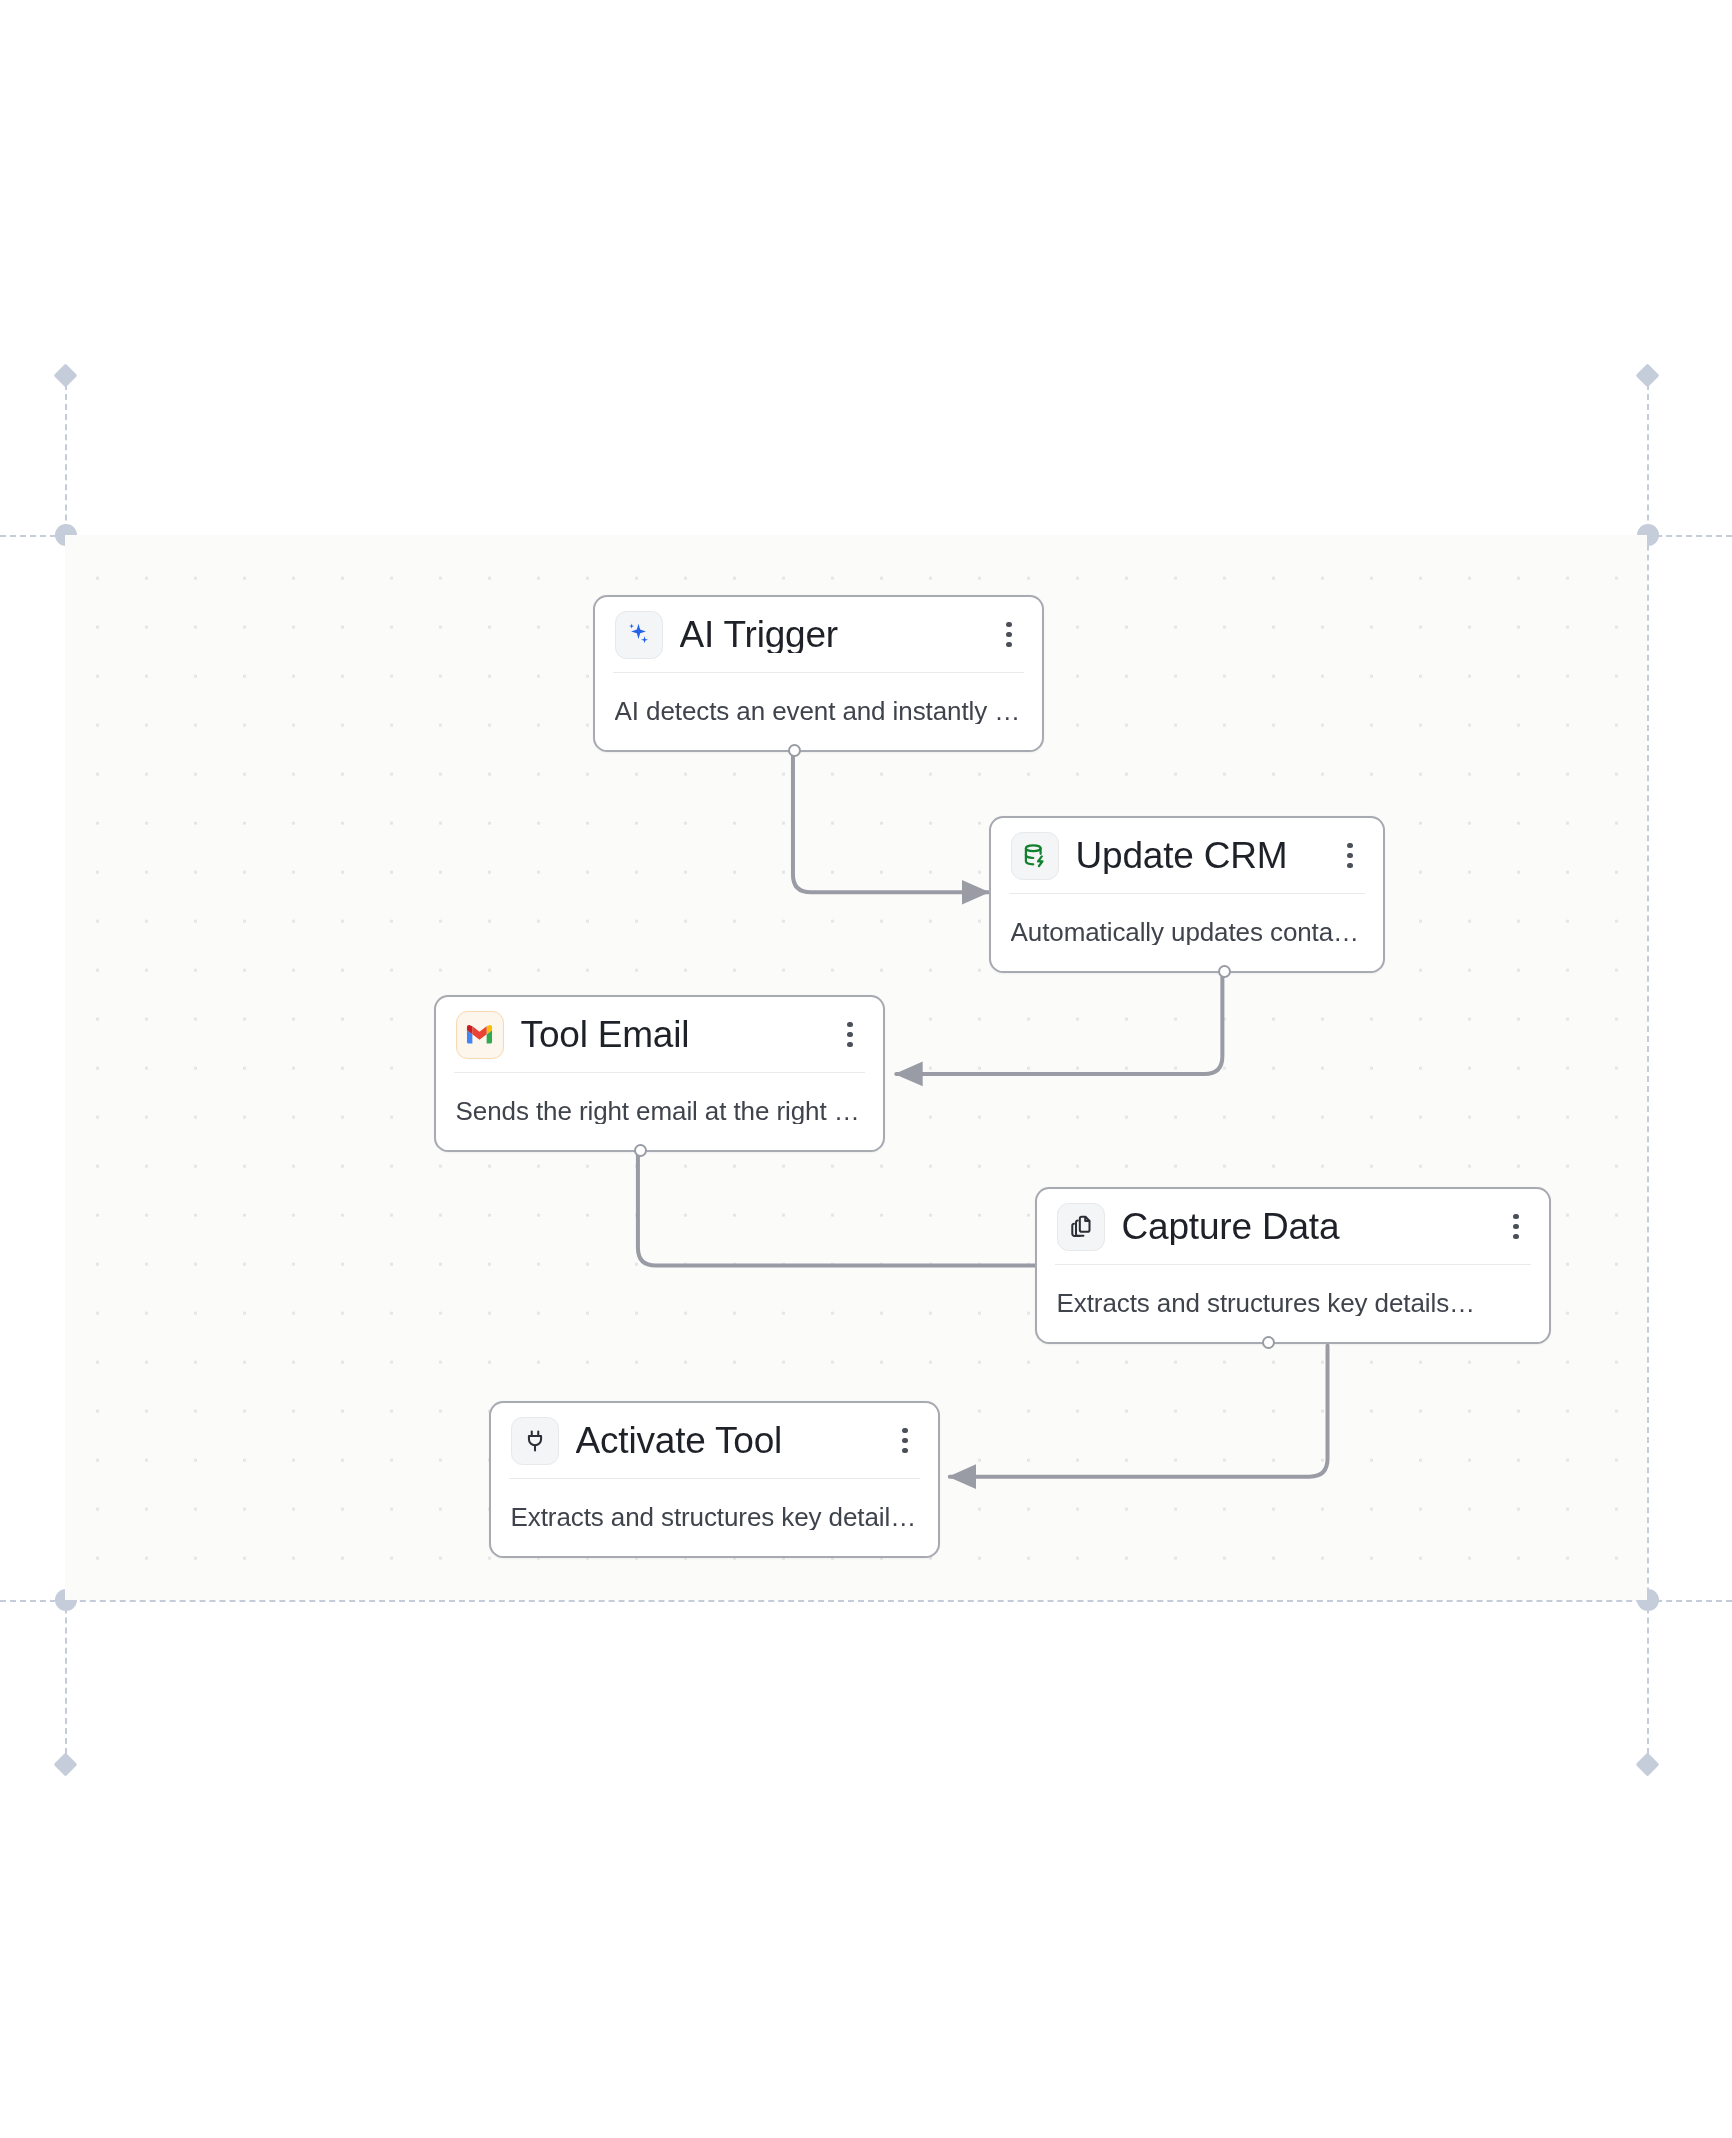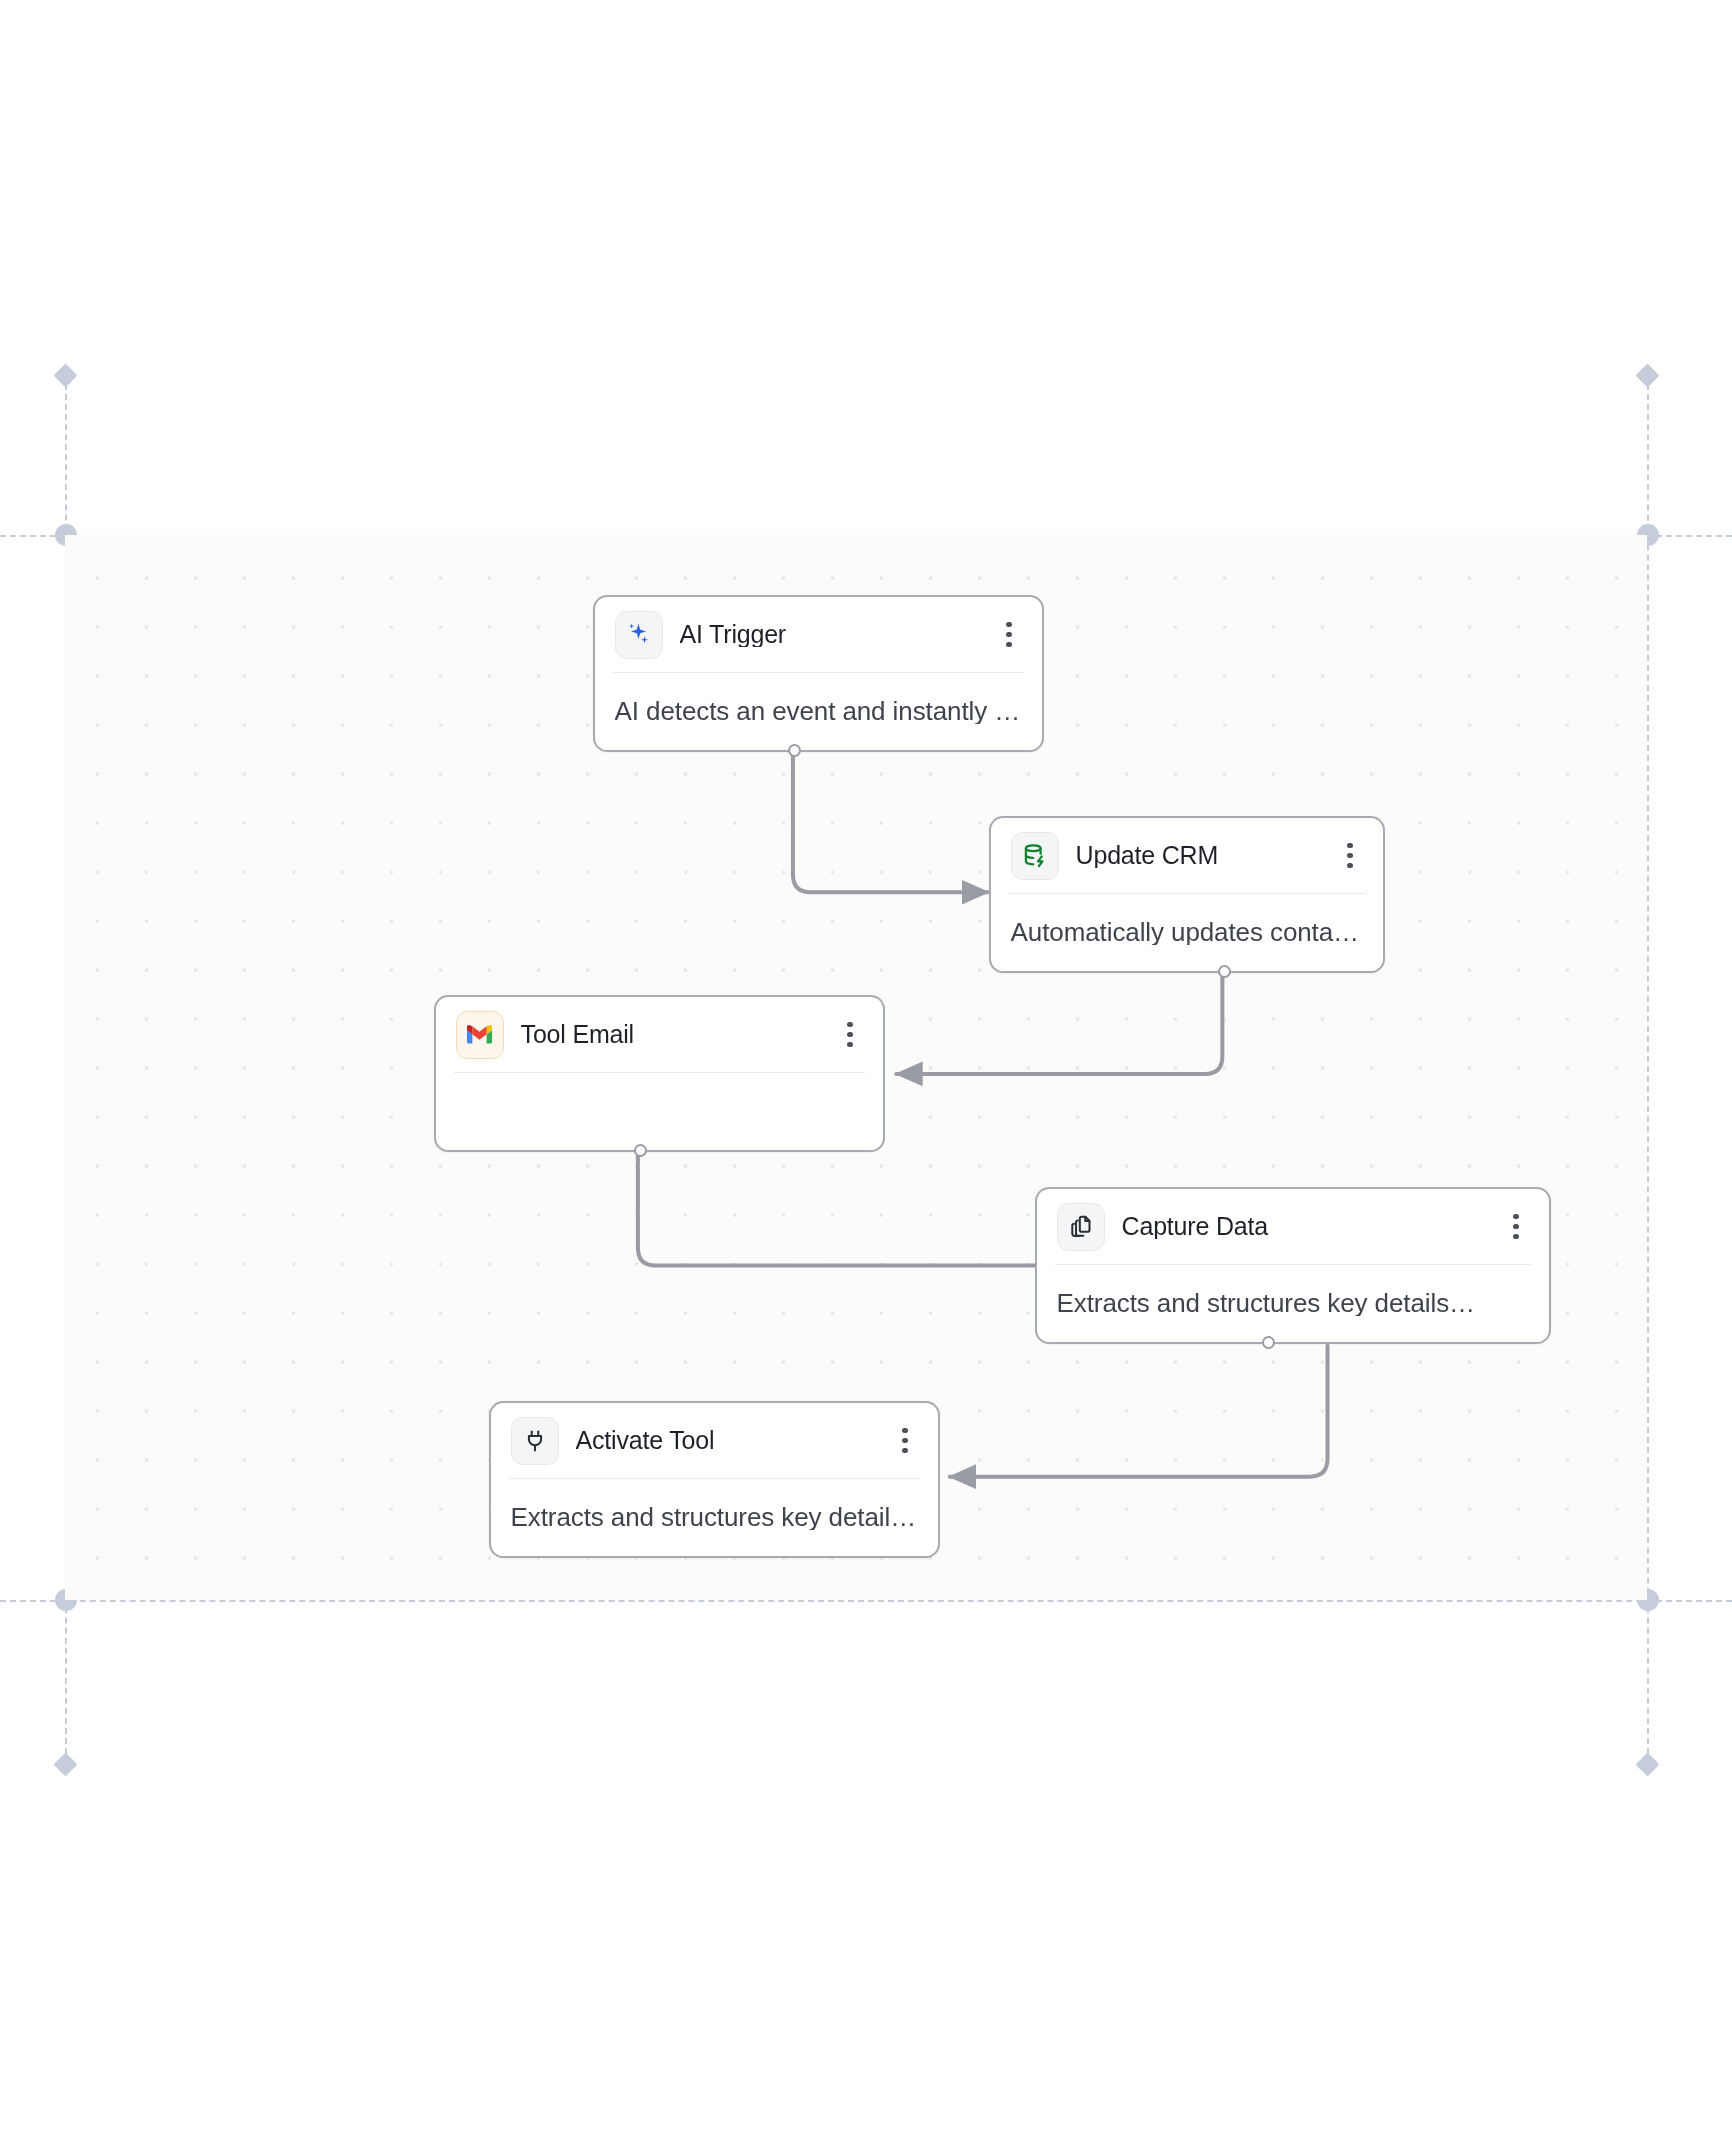--- a/index.html
+++ b/index.html
@@ -98,21 +98,21 @@
     align-items: center;
     justify-content: center;
   }
   .node-icon.gmail {
     background: #fdf6ec;
     border-color: #f6d9ae;
   }
   .node-title {
     flex: 1 1 auto;
     margin-left: 17px;
-    font-size: 25px;
+    font-size: 37px;
     line-height: 1;
     color: #1e2128;
     letter-spacing: -0.2px;
     white-space: nowrap;
     overflow: hidden;
   }
   .kebab {
     flex: 0 0 auto;
     width: 30px; height: 34px;
     display: flex;
@@ -260,20 +260,23 @@
         </svg>
       </span>
       <span class="node-title">Tool Email</span>
       <span class="kebab">
         <i></i>
           <i></i>
           <i></i>
       </span>
     </div>
     <div class="node-divider"></div>
+    <div class="node-body">
+      <span>Sends the right email at the right ti…</span>
+    </div>
     <div class="port" style="left:198px; bottom:-7.1px;"></div>
   </div>
 
   <div class="node" style="left:1035px; top:1187px; width:516px; height:157px;">
     <div class="node-head">
       <span class="node-icon">
         <svg width="27" height="27" viewBox="0 0 24 24" fill="none" stroke="#2b2f36" stroke-width="1.8" stroke-linecap="round" stroke-linejoin="round">
           <path d="M13.0 3.4 h3.4 l3.6 3.6 v8.0 a1.6 1.6 0 0 1 -1.6 1.6 h-5.4 a1.6 1.6 0 0 1 -1.6 -1.6 V5.0 a1.6 1.6 0 0 1 1.6 -1.6 z"></path>
           <path d="M16.2 3.5 V7.0 h3.6"></path>
           <path d="M9.6 6.6 a1.6 1.6 0 0 0 -1.6 1.6 v10.4 a1.6 1.6 0 0 0 1.6 1.6 h5.0"></path>

